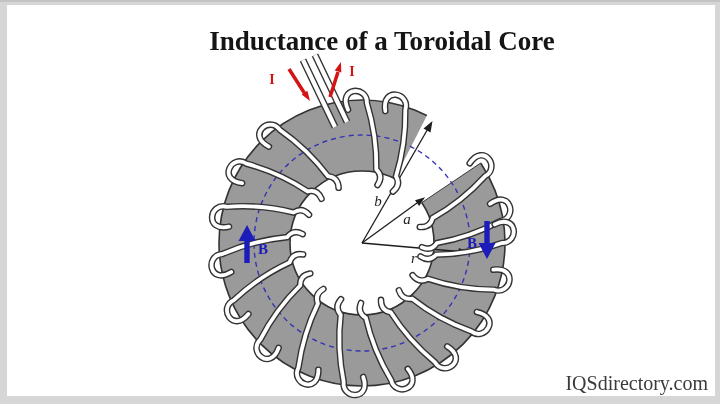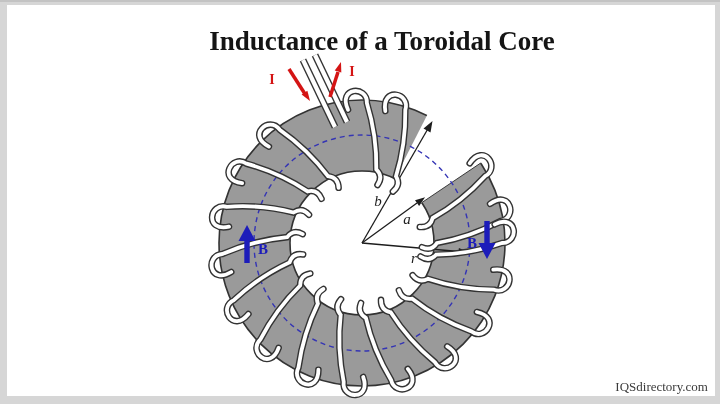--- a/index.html
+++ b/index.html
@@ -9,21 +9,21 @@
     font-family:"Liberation Serif", serif;
   }
   .top-hairline{position:absolute;left:0;top:0;width:720px;height:2px;background:#c3c3c3;}
   .canvas{position:absolute;left:7px;top:5px;right:5px;bottom:8px;background:#ffffff;}
   .figure-title{
     position:absolute;left:0;right:0;top:26px;text-align:center;
     font-size:27px;font-weight:bold;color:#151515;letter-spacing:0px;margin-left:44px;
   }
   .watermark{
     position:absolute;right:12px;bottom:9px;
-    font-size:13px;color:#3a3a3a;
+    font-size:20px;color:#3a3a3a;
   }
   svg{position:absolute;left:0;top:0;}
   text{font-family:"Liberation Serif", serif;}
   .radius-label{font-style:italic;font-size:15px;fill:#1d1d1d;}
   .b-label{font-weight:bold;font-size:15px;}
   .i-label{font-weight:bold;font-size:14px;}
 </style>
 </head>
 <body>
 

